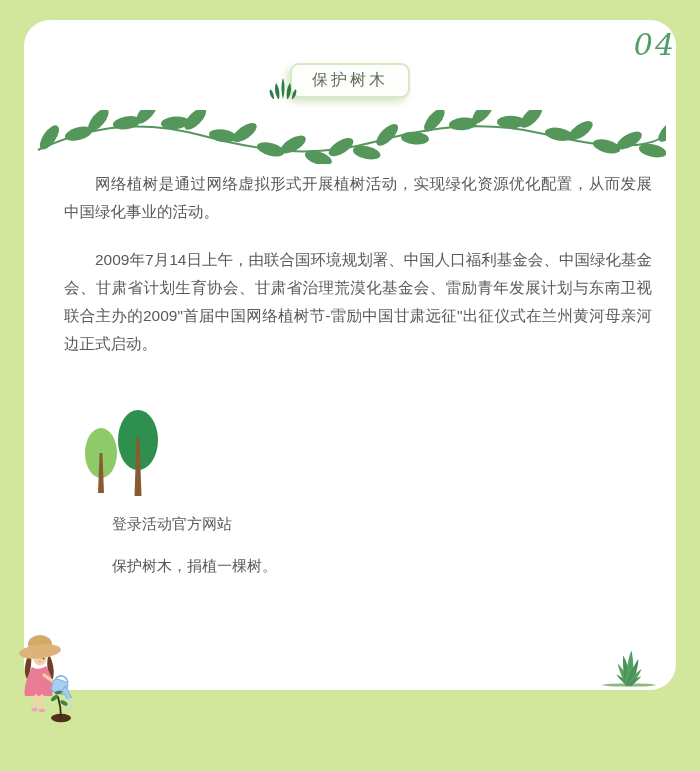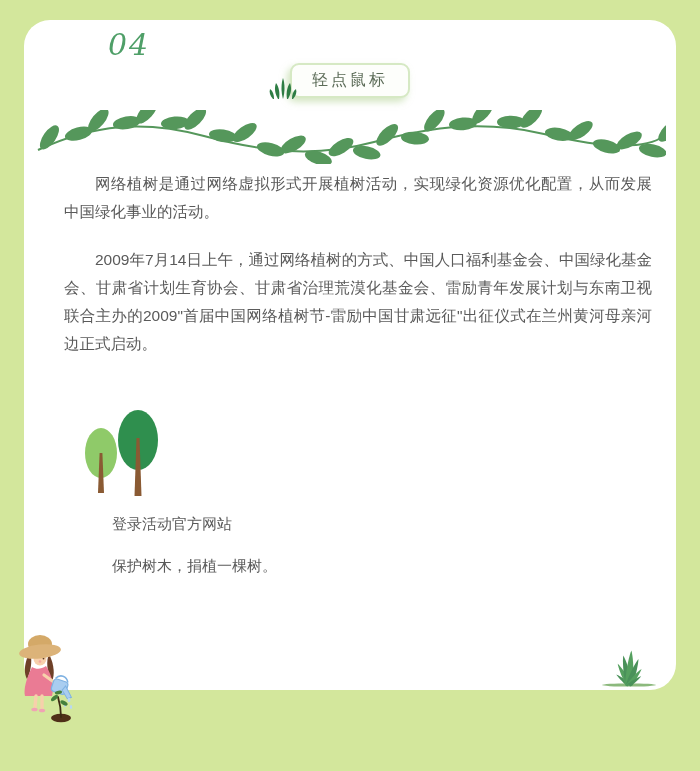--- a/index.html
+++ b/index.html
@@ -6,21 +6,21 @@
   .stage{
     position:relative;width:700px;height:771px;
     background:#d3e79c;overflow:hidden;
     font-family:"Liberation Sans",sans-serif;
   }
   .card{
     position:absolute;left:24px;top:20px;width:652px;height:670px;
     background:#ffffff;border-radius:26px;
   }
   .section-number{
-    margin-top:10px;text-align:left;padding-left:84px;
+    margin-top:10px;text-align:right;padding-left:84px;
     font-family:"DejaVu Serif",serif;font-style:italic;
     font-size:30px;line-height:30px;color:#4f9f68;letter-spacing:2px;
   }
   .badge-row{display:flex;justify-content:center;margin-top:3px;}
   .badge-wrap{position:relative;}
   .badge{
     position:relative;z-index:2;
     background:#fdfefb;border:2px solid #d6e9c4;border-radius:9px;
     padding:5px 20px;font-size:16px;letter-spacing:3px;color:#5c6c58;
     box-shadow:-3px 4px 7px rgba(176,209,146,.55);
@@ -54,21 +54,21 @@
           <svg width="34" height="26" viewBox="0 0 34 26">
             <g fill="#2e7d44">
               <path d="M17,25 C15,18 15,10 17,4 C19,10 19,18 17,25 Z"></path>
               <path d="M12,25 C9,20 8,14 10,9 C13,13 14,19 13,25 Z"></path>
               <path d="M22,25 C25,20 26,14 24,9 C21,13 20,19 21,25 Z"></path>
               <path d="M7,25 C4,22 3,18 4,15 C7,17 8,21 8,25 Z"></path>
               <path d="M27,25 C30,22 31,18 30,15 C27,17 26,21 26,25 Z"></path>
             </g>
           </svg>
         </span>
-        <div class="badge">轻点鼠标</div>
+        <div class="badge">保护树木</div>
       </div>
     </div>
 
     <svg class="vine" width="632" height="54" viewBox="0 0 632 54">
       <defs>
           <ellipse id="vleaf" cx="13" cy="0" rx="14" ry="6.3" fill="#55975b"></ellipse>
         </defs>
       <path d="M4,40 C60,14 110,10 170,26 C230,42 280,48 340,32 C400,16 450,10 510,24 C560,36 608,42 630,26" fill="none" stroke="#55975b" stroke-width="2"></path>
       <use href="#vleaf" transform="translate(8,38) rotate(-55)"></use>
       <use href="#vleaf" transform="translate(32,27) rotate(-15)"></use>
@@ -94,21 +94,21 @@
       <use href="#vleaf" transform="translate(512,22) rotate(10)"></use>
       <use href="#vleaf" transform="translate(536,28) rotate(-35)"></use>
       <use href="#vleaf" transform="translate(560,33) rotate(15)"></use>
       <use href="#vleaf" transform="translate(584,37) rotate(-30)"></use>
       <use href="#vleaf" transform="translate(606,38) rotate(12)"></use>
       <use href="#vleaf" transform="translate(626,30) rotate(-45)"></use>
     </svg>
 
     <div class="article">
       <p>网络植树是通过网络虚拟形式开展植树活动，实现绿化资源优化配置，从而发展中国绿化事业的活动。</p>
-      <p>2009年7月14日上午，通过网络植树的方式、中国人口福利基金会、中国绿化基金会、甘肃省计划生育协会、甘肃省治理荒漠化基金会、雷励青年发展计划与东南卫视联合主办的2009"首届中国网络植树节-雷励中国甘肃远征"出征仪式在兰州黄河母亲河边正式启动。</p>
+      <p>2009年7月14日上午，由联合国环境规划署、中国人口福利基金会、中国绿化基金会、甘肃省计划生育协会、甘肃省治理荒漠化基金会、雷励青年发展计划与东南卫视联合主办的2009"首届中国网络植树节-雷励中国甘肃远征"出征仪式在兰州黄河母亲河边正式启动。</p>
     </div>
 
     <svg class="trees" width="105" height="90" viewBox="0 0 105 90">
       <ellipse cx="27" cy="45" rx="16" ry="25" fill="#8fca69"></ellipse>
       <path d="M25.6,45 L28.4,45 L30,85 L24,85 Z" fill="#8a5a33"></path>
       <ellipse cx="64" cy="32" rx="20" ry="30" fill="#2f8f4e"></ellipse>
       <path d="M62.5,30 L65.5,30 L67.5,88 L60.5,88 Z" fill="#8a5a33"></path>
     </svg>
 
     <div class="slogan">登录活动官方网站</div>

